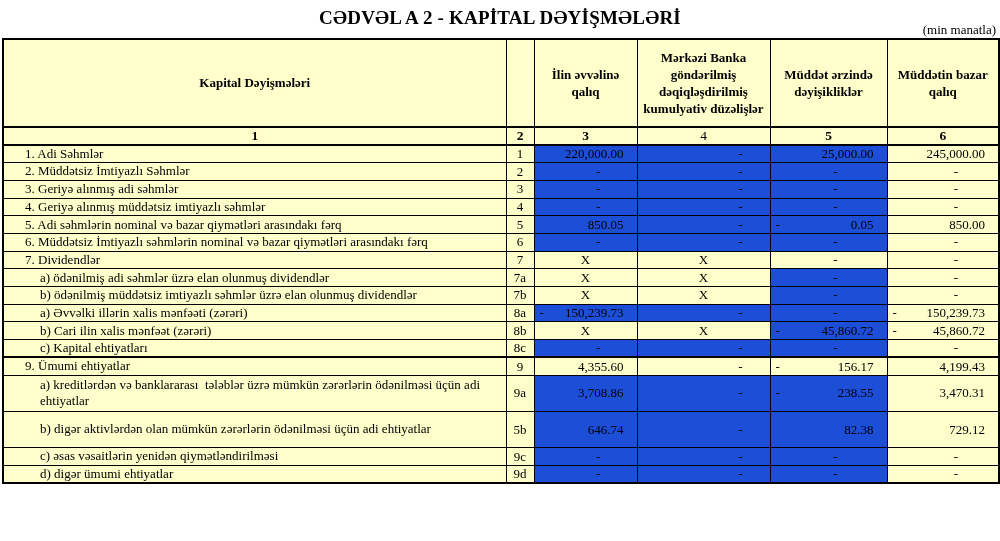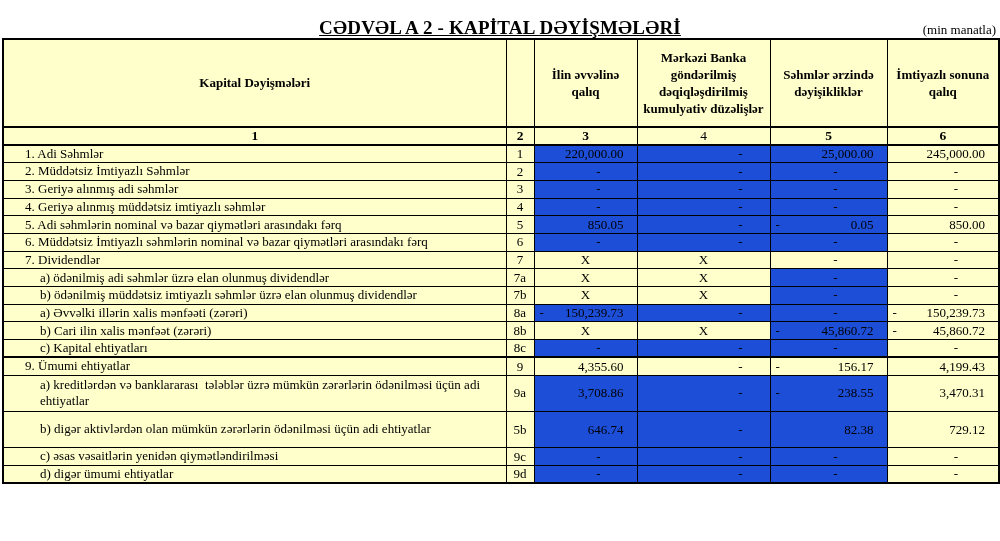--- a/index.html
+++ b/index.html
@@ -6,21 +6,21 @@
   html, body { background: #ffffff; }
   body {
     width: 1000px; height: 541px; overflow: hidden;
     font-family: "Liberation Serif", "DejaVu Serif", serif;
     color: #000;
   }
   .page { width: 1000px; height: 541px; position: relative; }
 
   .title {
     text-align: center; font-weight: bold; font-size: 19px;
-    padding-top: 17px; letter-spacing: 0.2px; text-decoration: underline;
+    padding-top: 7px; letter-spacing: 0.2px;
   }
   .unit-note {
     position: absolute; top: 22px; right: 4px;
     font-size: 13px;
   }
 
   table.capital {
     position: absolute; top: 38px; left: 2px;
     width: 996px; table-layout: fixed;
     border-collapse: collapse; border: 2px solid #000;
@@ -75,22 +75,22 @@
         <col class="c-4">
         <col class="c-5">
         <col class="c-6">
     </colgroup>
     <thead>
       <tr class="head-row">
         <th>Kapital Dəyişmələri</th>
         <th></th>
         <th>İlin əvvəlinə qalıq</th>
         <th>Mərkəzi Banka göndərilmiş dəqiqləşdirilmiş kumulyativ düzəlişlər</th>
-        <th>Səhmlər ərzində dəyişikliklər</th>
-        <th>İmtiyazlı sonuna qalıq</th>
+        <th>Müddət ərzində dəyişikliklər</th>
+        <th>Müddətin bazar qalıq</th>
       </tr>
       <tr class="index-row">
         <th>1</th>
         <th>2</th>
         <th>3</th>
         <th class="regular">4</th>
         <th>5</th>
         <th>6</th>
       </tr>
     </thead>

